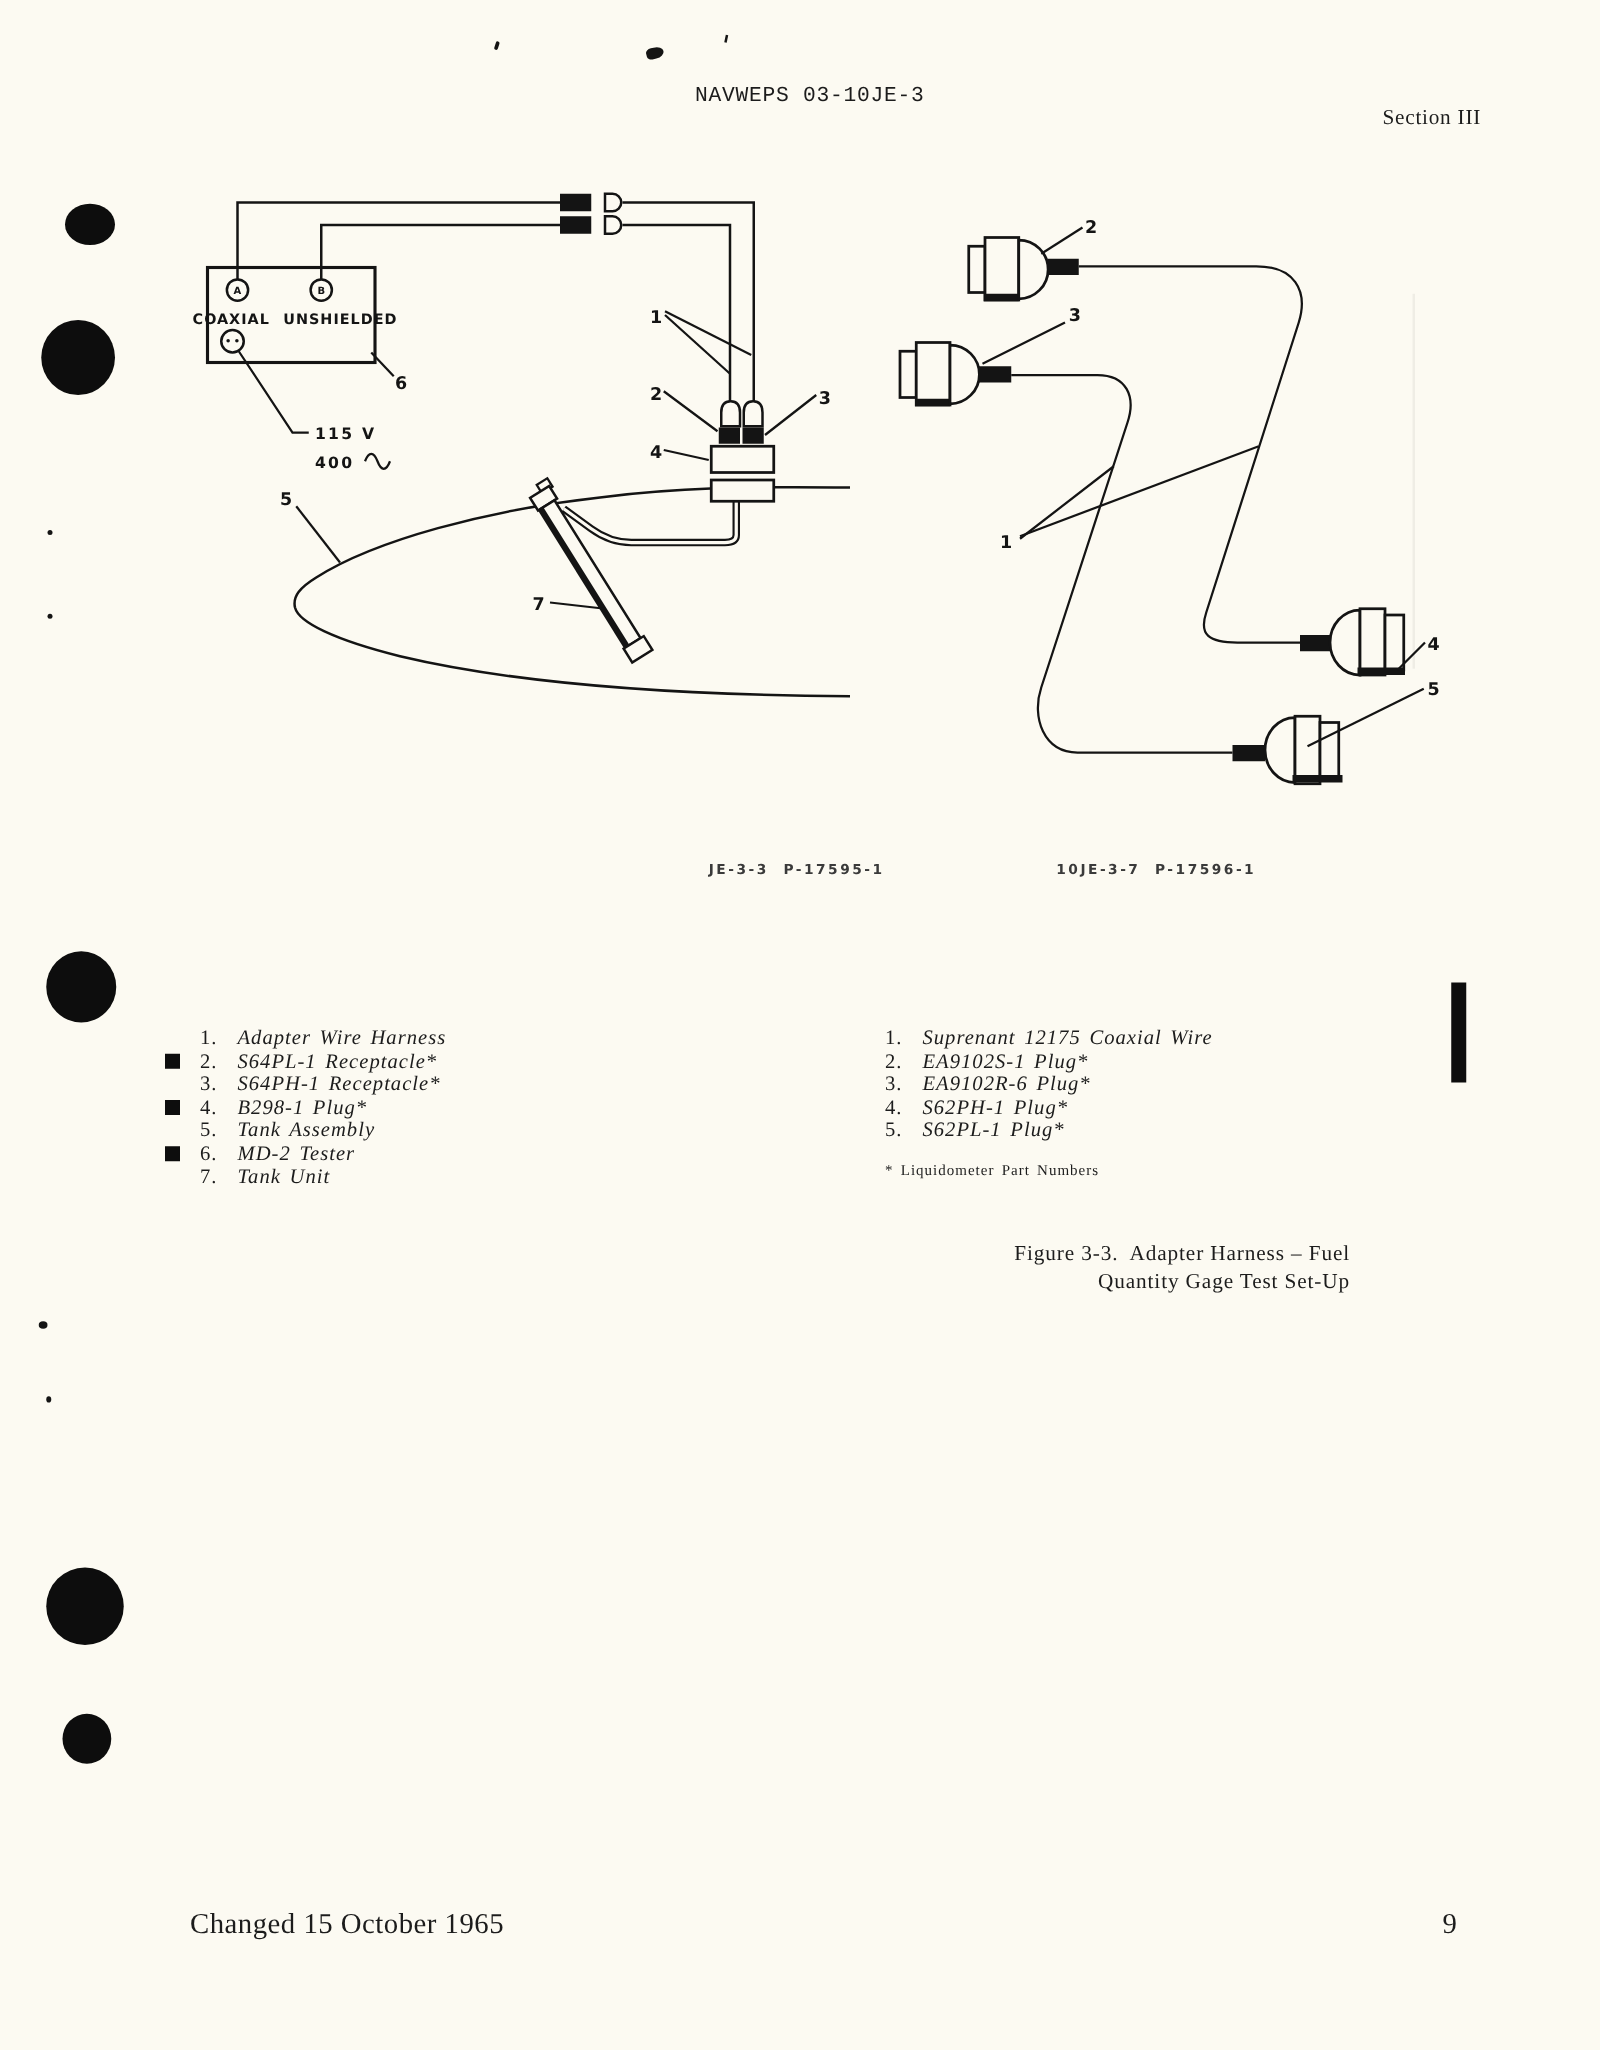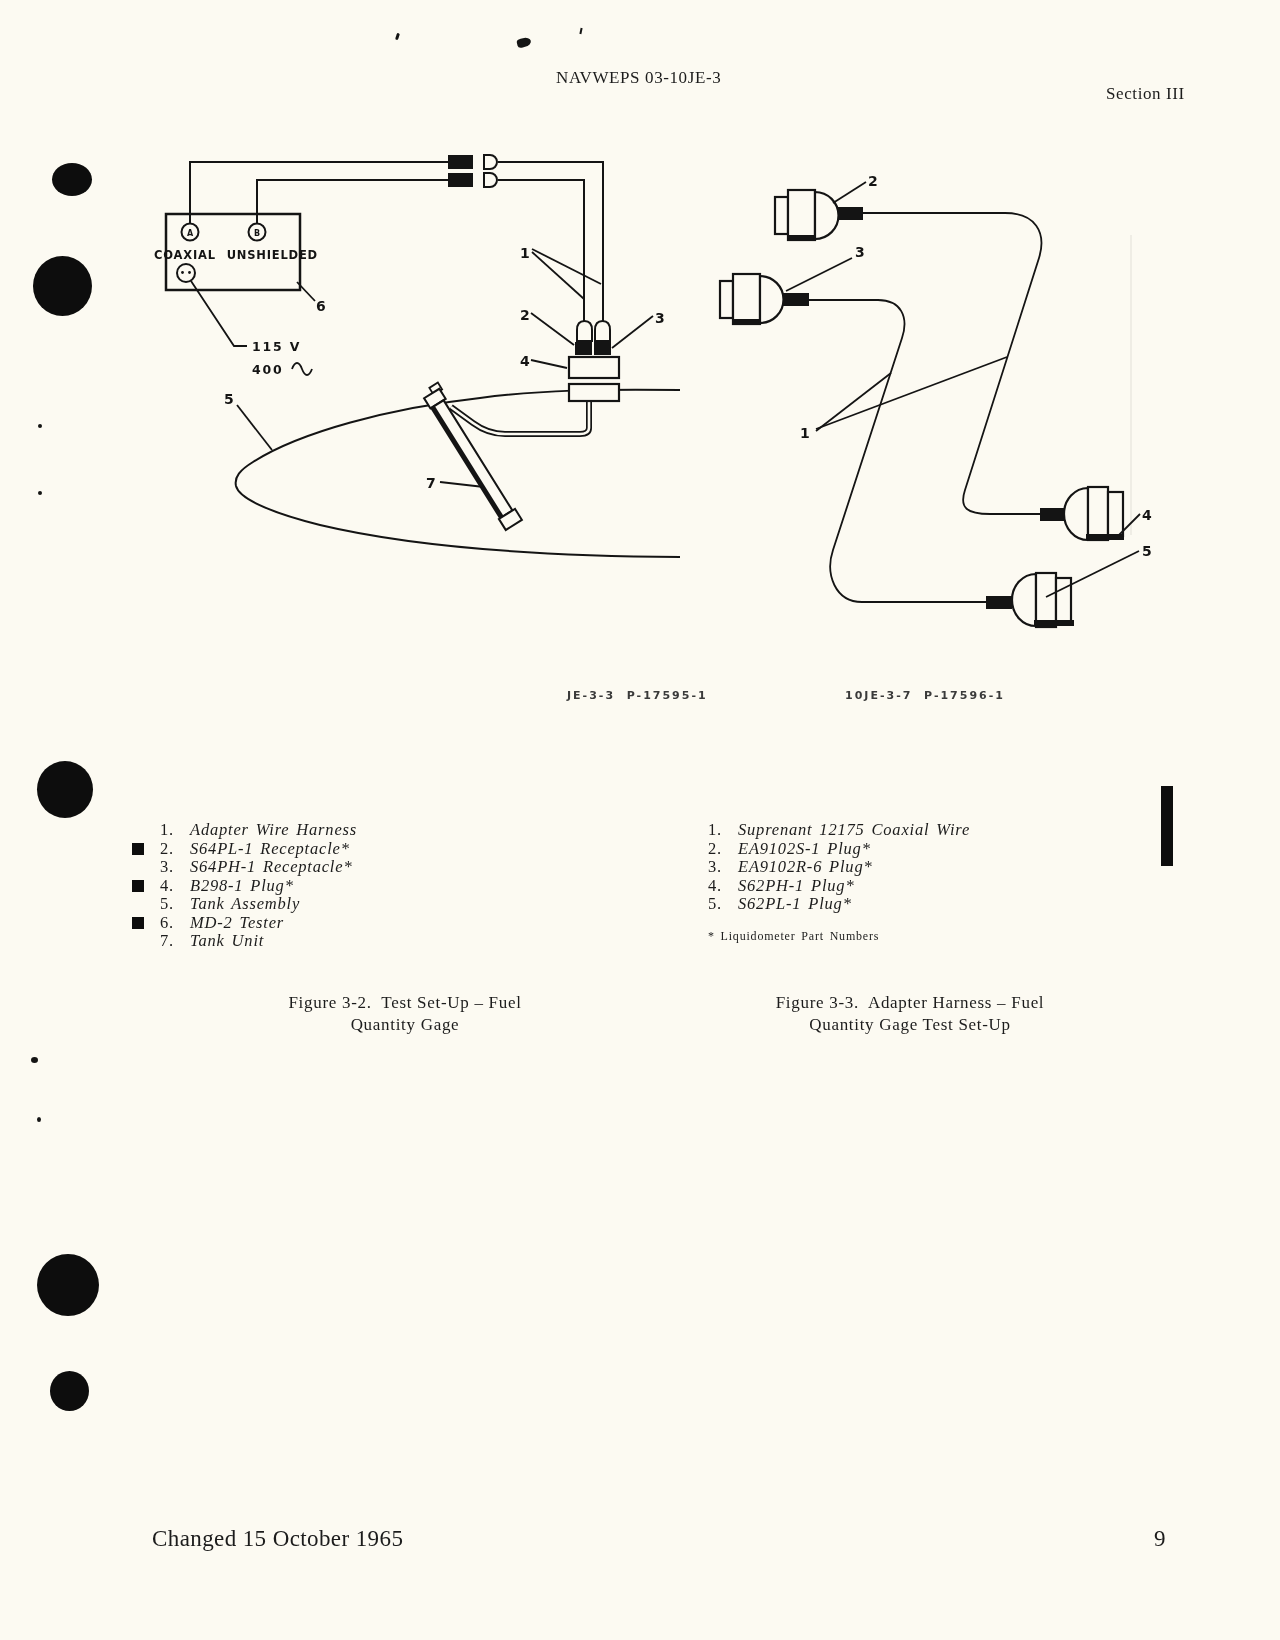--- a/index.html
+++ b/index.html
@@ -39,21 +39,21 @@
   .callout{font-size:14px; font-weight:700;}
   .smalllab{font-size:12.5px; font-weight:700; letter-spacing:1.8px;}
   .boxlab{font-size:11.5px; font-weight:700; letter-spacing:.8px; word-spacing:6px;}
   .terml{font-size:8px; font-weight:700;}
 </style>
 </head>
 <body>
 
 <div class="page">
 
-  <div class="abs hdr" style="left:556px; top:68px;">NAVWEPS 03-10JE-3</div>
+  <div class="abs hdr" style="left:556px; top:68px;font-family:Liberation Mono, monospace;">NAVWEPS 03-10JE-3</div>
   <div class="abs hdr" style="left:1058px; top:84px;margin-left:48px;">Section III</div>
 
   <div class="dot" style="left:52px; top:163px; width:40px; height:33px;"></div>
   <div class="dot" style="left:33px; top:256px; width:59px; height:60px;"></div>
   <div class="dot" style="left:37px; top:761px; width:56px; height:57px;"></div>
   <div class="dot" style="left:37px; top:1254px; width:62px; height:62px;"></div>
   <div class="dot" style="left:50px; top:1371px; width:39px; height:40px;"></div>
 
   <div class="speck" style="left:517px; top:38px; width:14px; height:9px; border-radius:40% 60% 60% 40%; transform:rotate(-14deg);"></div>
   <div class="speck" style="left:396px; top:33px; width:3px; height:7px; transform:rotate(18deg); border-radius:2px;"></div>
@@ -249,25 +249,21 @@
       <span class="pname">S62PH-1 Plug*</span>
     </div>
     <div class="prow">
       <span class="pnum">5.</span>
       <span class="pname">S62PL-1 Plug*</span>
     </div>
   </div>
 
   <div class="abs fnote" style="left:708px; top:929px;">* Liquidometer Part Numbers</div>
 
-  <div class="abs caption" style="left:235px; top:992px; width:340px;">
-    <div class="cap-line">Figure 3-2.  Test Set-Up – Fuel</div>
-    <div class="cap-line">Quantity Gage</div>
-  </div>
-  <div class="abs caption" style="left:740px; top:992px; width:340px;">
+  <div class="abs caption" style="left:740px; top:992px; width:340px;text-align:right;">
     <div class="cap-line">Figure 3-3.  Adapter Harness – Fuel</div>
     <div class="cap-line">Quantity Gage Test Set-Up</div>
   </div>
 
   <div class="abs ftr" style="left:152px; top:1526px;">Changed 15 October 1965</div>
   <div class="abs ftr" style="left:1154px; top:1526px;">9</div>
 
 </div>
 
 </body></html>

